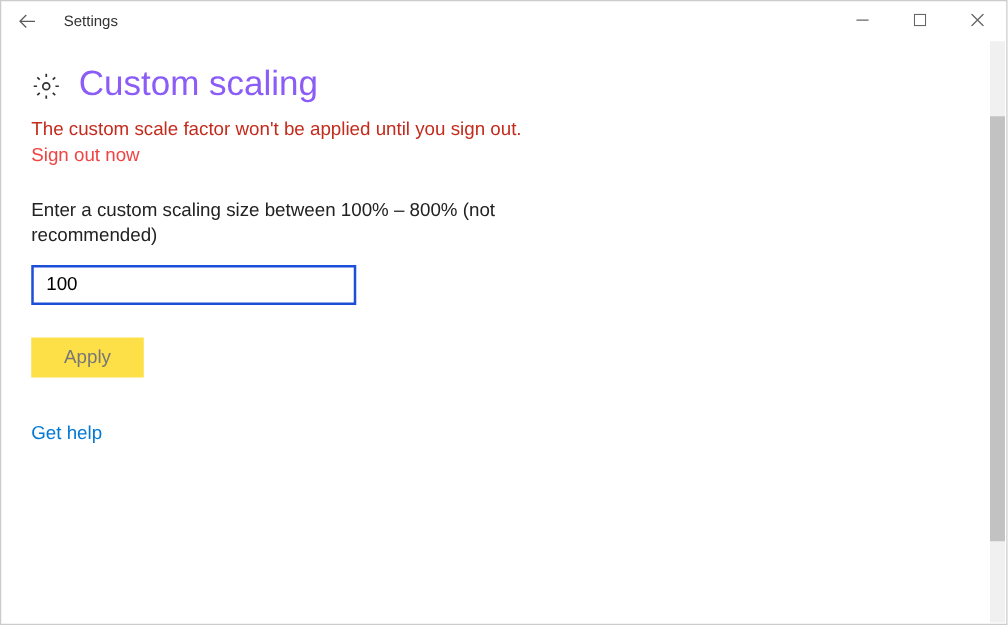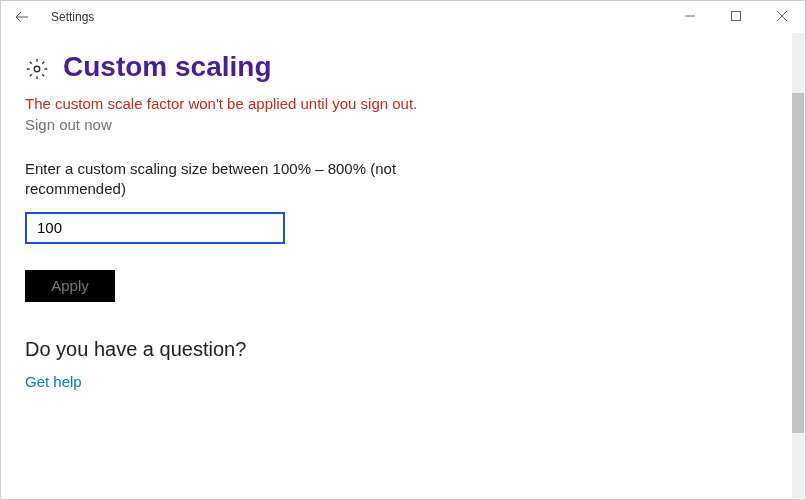--- a/index.html
+++ b/index.html
@@ -76,38 +76,38 @@
       width: 24px;
       height: 24px;
       display: flex;
       align-items: center;
       justify-content: center;
       color: #333;
       margin-top: 4px;
     }
     .page-title {
       font-size: 28px;
-      font-weight: 700;
-      color: #4c1d95;
+      font-weight: 400;
+      color: #8b5cf6;
     }
     .description {
       font-size: 15px;
       color: #222;
       line-height: 1.35;
       max-width: 450px;
       margin-bottom: 26px;
     }
     .warning-text {
       font-size: 15px;
       color: #c42b1c;
       line-height: 1.4;
     }
     .link {
       font-size: 15px;
-      color: #737373;
+      color: #ef4444;
       cursor: pointer;
       display: inline-block;
       margin-top: 2px;
       margin-bottom: 26px;
     }
     .field-label {
       font-size: 15px;
       color: #222;
       line-height: 1.35;
       max-width: 400px;
@@ -119,21 +119,21 @@
       border: 2px solid #1d4ed8;
       font-size: 15px;
       padding: 4px 10px;
       outline: none;
       margin-bottom: 26px;
       font-family: inherit;
     }
     .apply-btn {
       width: 90px;
       height: 32px;
-      background: #000000;
+      background: #fde047;
       border: none;
       color: #777;
       font-size: 15px;
       font-family: inherit;
       margin-bottom: 36px;
       display: block;
     }
     .question-heading {
       font-size: 20px;
       font-weight: 400;
@@ -204,20 +204,19 @@
 
 
     <p class="warning-text">The custom scale factor won't be applied until you sign out.</p>
     <a class="link">Sign out now</a>
 
     <p class="field-label">Enter a custom scaling size between 100% – 800% (not recommended)</p>
     <input type="text" class="text-input" value="100" style="">
 
     <button class="apply-btn">Apply</button>
 
-    <h2 class="question-heading">Do you have a question?</h2>
     <a class="help-link">Get help</a>
   </div>
 </div>
 
 <div class="scrollbar">
   <div class="scrollbar-thumb"></div>
 </div>
 
 </body></html>

